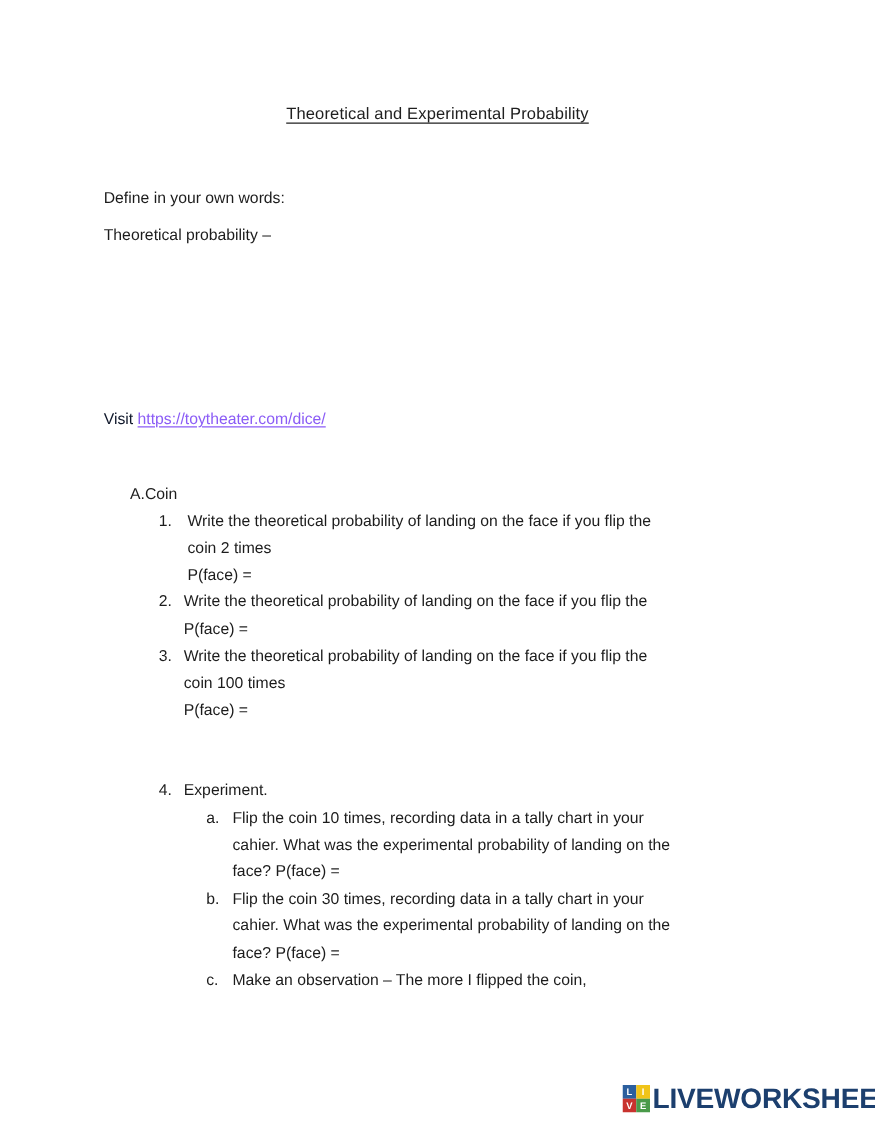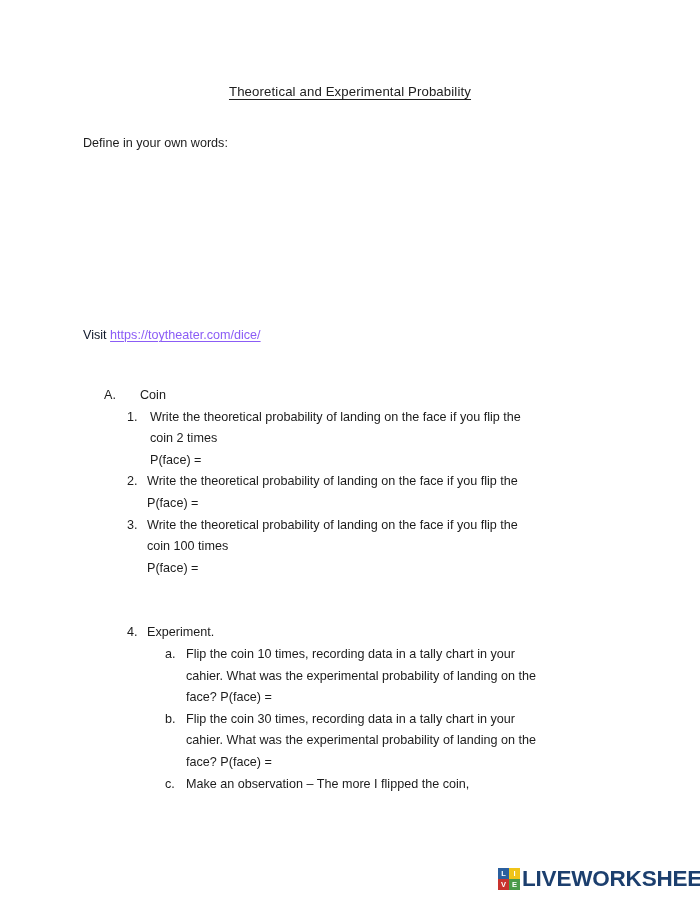--- a/index.html
+++ b/index.html
@@ -39,21 +39,21 @@
     color: #202020;
     text-decoration: underline;
     text-underline-offset: 3px;
     letter-spacing: 0.01em;
   }
 
   
   .body-block {
     position: absolute;
     left: 83px;
-    top: 128px;
+    top: 143px;
     width: 540px;
   }
   .para {
     font-size: 12.6px;
     line-height: 30px;
     color: #1c1c1c;
     white-space: pre-wrap;
   }
   .spacer-60 { height: 60px; }
 
@@ -89,21 +89,21 @@
     line-height: 21.6px;
     color: #1c1c1c;
   }
   .lvl-a > .marker {
     position: absolute;
     left: 104px;
     top: 0;
     width: 24px;
   }
   .lvl-a > .content {
-    margin-left: 36px;
+    margin-left: 12px;
   }
 
   .lvl-1 {
     position: relative;
     margin-left: 127px;
     padding-left: 20px;
     font-size: 12.6px;
     line-height: 21.6px;
     color: #1c1c1c;
     max-width: 462px;
@@ -185,20 +185,21 @@
 <body>
 
 <div class="page">
 
   <div class="doc-title-wrap">
     <span class="doc-title">Theoretical and Experimental Probability</span>
   </div>
 
   <div class="body-block">
     <div class="para">Define in your own words:</div>
+    <div class="para">Theoretical probability –</div>
     <div class="spacer-60"></div>
   </div>
 
   <div class="link-line">
     <span class="lbl">Visit </span><a class="ext-link" href="#">https://toytheater.com/dice/</a>
   </div>
 
   <div class="outline">
 
     <div class="lvl-a">

